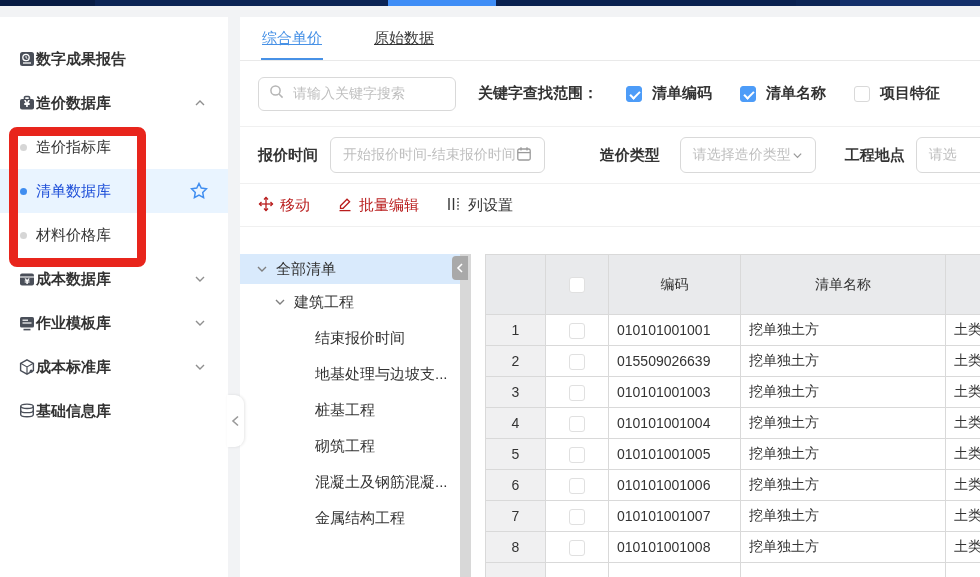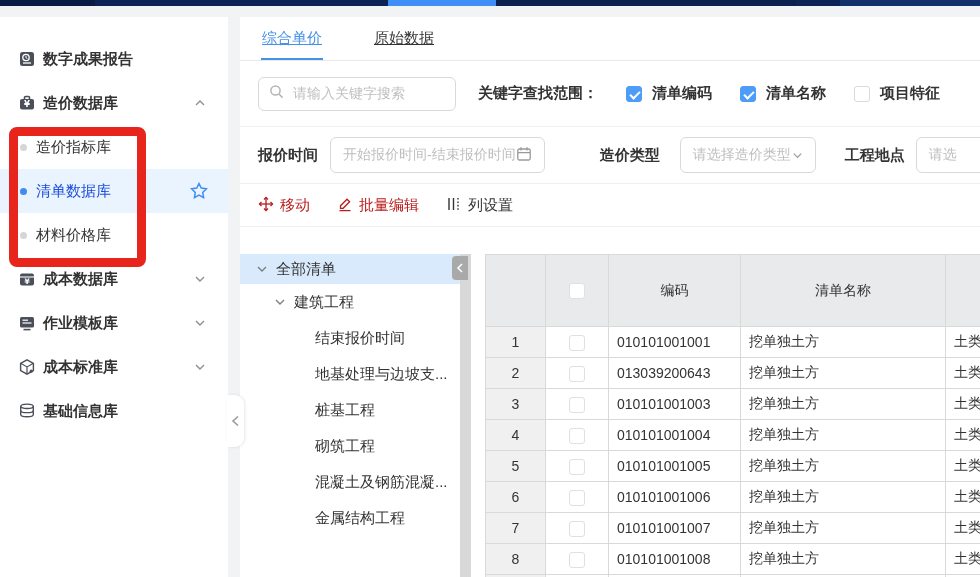--- a/index.html
+++ b/index.html
@@ -13,21 +13,21 @@
   .topbar { position:absolute; left:0; top:0; width:980px; height:6px; background:#0c2455; }
   .topbar .seg { position:absolute; top:0; height:6px; }
   .seg-a { left:0; width:95px; background:#081c44; }
   .seg-b { left:388px; width:108px; background:#3f8df6; }
   .seg-c { left:496px; width:300px; background:#0a2150; }
   .seg-d { left:840px; width:140px; background:#14306b; }
 
   
   .sidebar { position:absolute; left:0; top:17px; width:228px; height:560px; background:#fff; }
   .side-nav { padding-top:20px; }
-  .side-item { height:44px; display:flex; align-items:center; padding-left:18px; gap:7px;
+  .side-item { height:44px; display:flex; align-items:center; padding-left:18px; 
                font-size:15px; font-weight:600; color:#333; position:relative; cursor:pointer; }
   .side-item .chev { position:absolute; right:22px; display:flex; }
   .side-sub { height:44px; display:flex; align-items:center; padding-left:20px;
               font-size:15px; color:#333; position:relative; cursor:pointer; }
   .side-sub .dot { width:7px; height:7px; border-radius:50%; background:#d6d6d6; margin-right:9px; flex:none; }
   .side-sub.selected { background:#e9f4ff; color:#1d4ed8; }
   .side-sub.selected .dot { background:#3f8df0; }
   .side-sub .star { position:absolute; right:20px; display:flex; }
   .sicon { width:18px; height:18px; flex:none; display:flex; }
 
@@ -85,21 +85,21 @@
   .tree-item.lvl2 { padding-left:75px; }
 
   .tree-collapse { position:absolute; left:212px; top:29px; width:16px; height:24px; background:#a9a9a9;
                    border-radius:4px 0 0 4px; display:flex; align-items:center; justify-content:center;
                    z-index:3; cursor:pointer; }
   .gutter { position:absolute; left:220px; top:27px; width:11px; bottom:-10px; background:#d8d8d8; cursor:col-resize; }
 
   .table-wrap { position:absolute; left:245px; top:27px; width:620px; }
   table { border-collapse:collapse; table-layout:fixed; width:620px; font-size:14px; color:#333; }
   th, td { border:1px solid #d9d9d9; overflow:hidden; white-space:nowrap; }
-  thead th { height:72px; background:#e9eaec; font-weight:400; text-align:center; }
+  thead th { height:60px; background:#e9eaec; font-weight:400; text-align:center; }
   tbody td { height:31px; }
   td.idx { background:#f0f0f1; text-align:center; }
   td.chk, th.chk { text-align:center; }
   td.chk .checkbox, th.chk .checkbox { display:inline-block; vertical-align:middle; border-color:#e0e0e0; }
   td.txt { padding-left:8px; text-align:left; }
 </style>
 </head>
 <body>
 
 <div class="topbar">
@@ -398,21 +398,21 @@
           <tr>
             <td class="idx">1</td>
             <td class="chk"><span class="checkbox"></span></td>
             <td class="txt">010101001001</td>
             <td class="txt">挖单独土方</td>
             <td class="txt">土类别</td>
           </tr>
           <tr>
             <td class="idx">2</td>
             <td class="chk"><span class="checkbox"></span></td>
-            <td class="txt">013039200643</td>
+            <td class="txt">015509026639</td>
             <td class="txt">挖单独土方</td>
             <td class="txt">土类别</td>
           </tr>
           <tr>
             <td class="idx">3</td>
             <td class="chk"><span class="checkbox"></span></td>
             <td class="txt">010101001003</td>
             <td class="txt">挖单独土方</td>
             <td class="txt">土类别</td>
           </tr>

